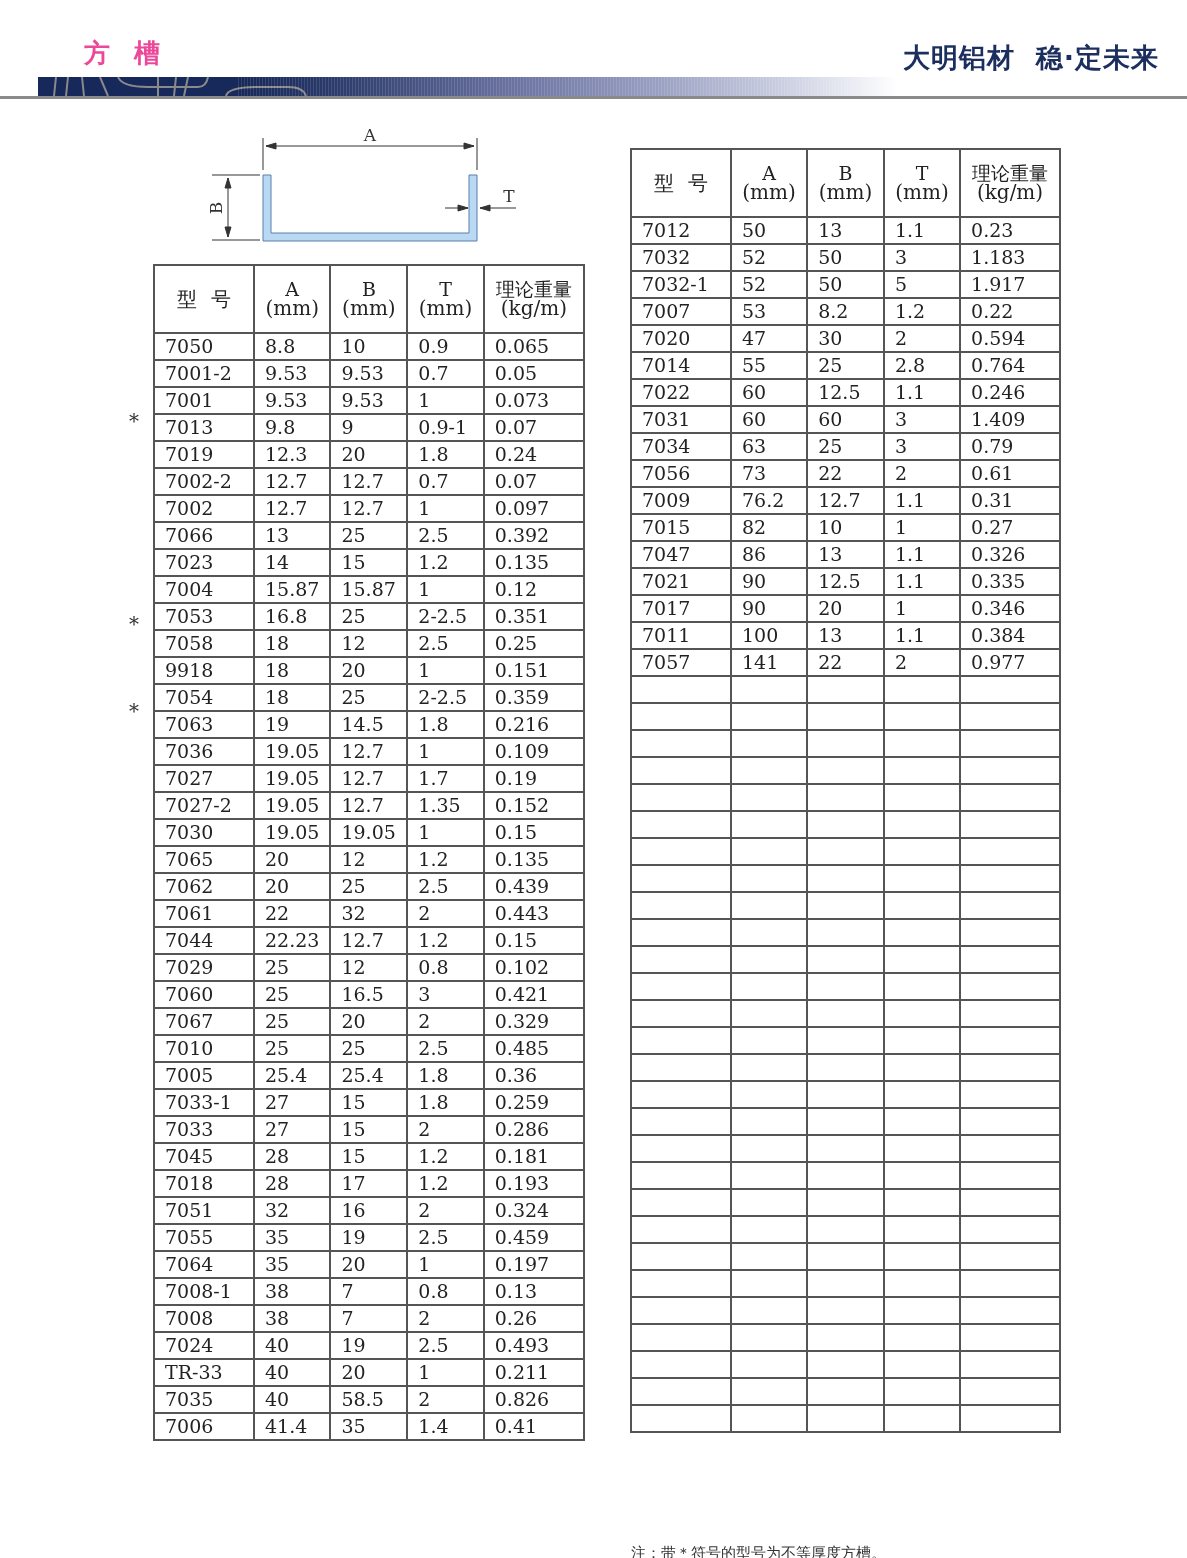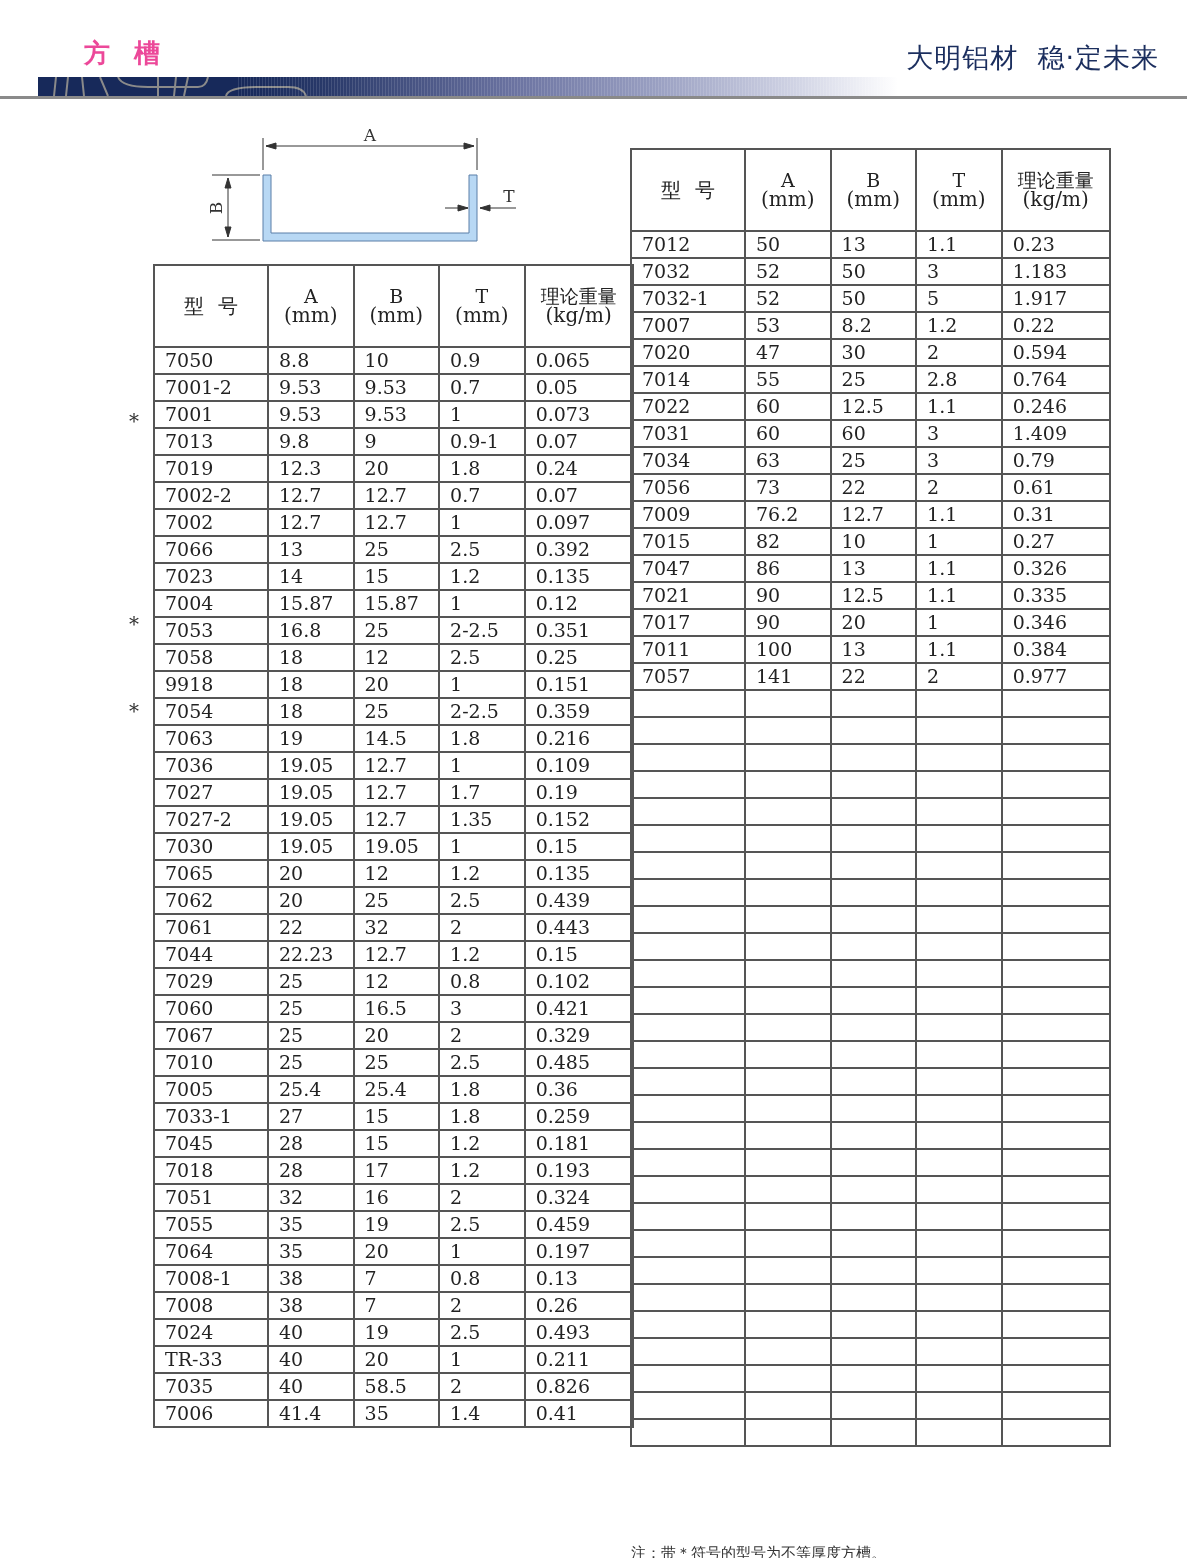--- a/index.html
+++ b/index.html
@@ -1,27 +1,27 @@
 <!DOCTYPE html>
 <html><head>
 <meta charset="utf-8">
 <style>
   html,body{margin:0;padding:0;background:#fff;}
   body{width:1187px;height:1558px;position:relative;overflow:hidden;font-family:"DejaVu Serif","Liberation Serif",serif;color:#222;}
   .page-title{position:absolute;left:48px;top:36px;font-family:"DejaVu Sans","Liberation Sans",sans-serif;font-weight:bold;font-size:26px;color:#ec4899;letter-spacing:24px;margin-left:36px;}
-  .brand{position:absolute;right:28px;top:40px;font-family:"DejaVu Sans","Liberation Sans",sans-serif;font-weight:normal;font-size:27px;color:#1b2e5e;letter-spacing:1px;white-space:pre;}
+  .brand{position:absolute;right:28px;top:40px;font-family:"DejaVu Sans","Liberation Sans",sans-serif;font-weight:bold;font-size:27px;color:#1b2e5e;letter-spacing:1px;white-space:pre;}
   .banner{position:absolute;left:38px;top:77px;width:860px;height:19px;
     background:linear-gradient(90deg,#17295a 0%,#17295a 24%,#2a3a6a 34%,#6a72a0 55%,#9aa0c2 72%,#d0d3e4 88%,rgba(255,255,255,0) 100%);overflow:hidden;}
   .banner::after{content:"";position:absolute;left:200px;top:0;right:0;bottom:0;
     background:repeating-linear-gradient(90deg,rgba(255,255,255,0.12) 0 1px,rgba(255,255,255,0) 1px 3px);}
   .rule{position:absolute;left:0;top:96px;width:1187px;height:3px;background:#8a8a8a;}
   .diagram{position:absolute;left:200px;top:122px;}
   table.spec{position:absolute;border-collapse:collapse;font-size:19px;}
   table.spec td,table.spec th{border:2px solid #555;padding:0 0 0 10px;height:25px;line-height:25px;text-align:left;font-weight:normal;white-space:nowrap;}
-  table.spec th{text-align:center;padding:15px;height:50px;line-height:19px;border-radius:13px;}
+  table.spec th{text-align:center;padding:8px;height:50px;line-height:19px;border-radius:13px;}
   table.spec th .u{font-size:20px;display:block;}
   table.spec th .m{display:block;}
   table.spec th.model{font-size:20px;letter-spacing:14px;text-indent:14px;}
   #tbl-left{left:153px;top:264px;width:432px;}
   #tbl-right{left:630px;top:148px;width:431px;}
   col.c1{width:82px;} col.c2{width:81px;} col.c3{width:82px;} col.c4{width:81px;} col.c5{width:106px;}
   .star{position:absolute;left:129px;font-size:20px;color:#333;}
   .note{position:absolute;left:631px;top:1544px;font-size:15px;color:#333;}
 </style>
 </head>
@@ -291,20 +291,27 @@
         <td>0.36</td>
       </tr>
       <tr>
         <td>7033-1</td>
         <td>27</td>
         <td>15</td>
         <td>1.8</td>
         <td>0.259</td>
       </tr>
       <tr>
+        <td>7033</td>
+        <td>27</td>
+        <td>15</td>
+        <td>2</td>
+        <td>0.286</td>
+      </tr>
+      <tr>
         <td>7045</td>
         <td>28</td>
         <td>15</td>
         <td>1.2</td>
         <td>0.181</td>
       </tr>
       <tr>
         <td>7018</td>
         <td>28</td>
         <td>17</td>

